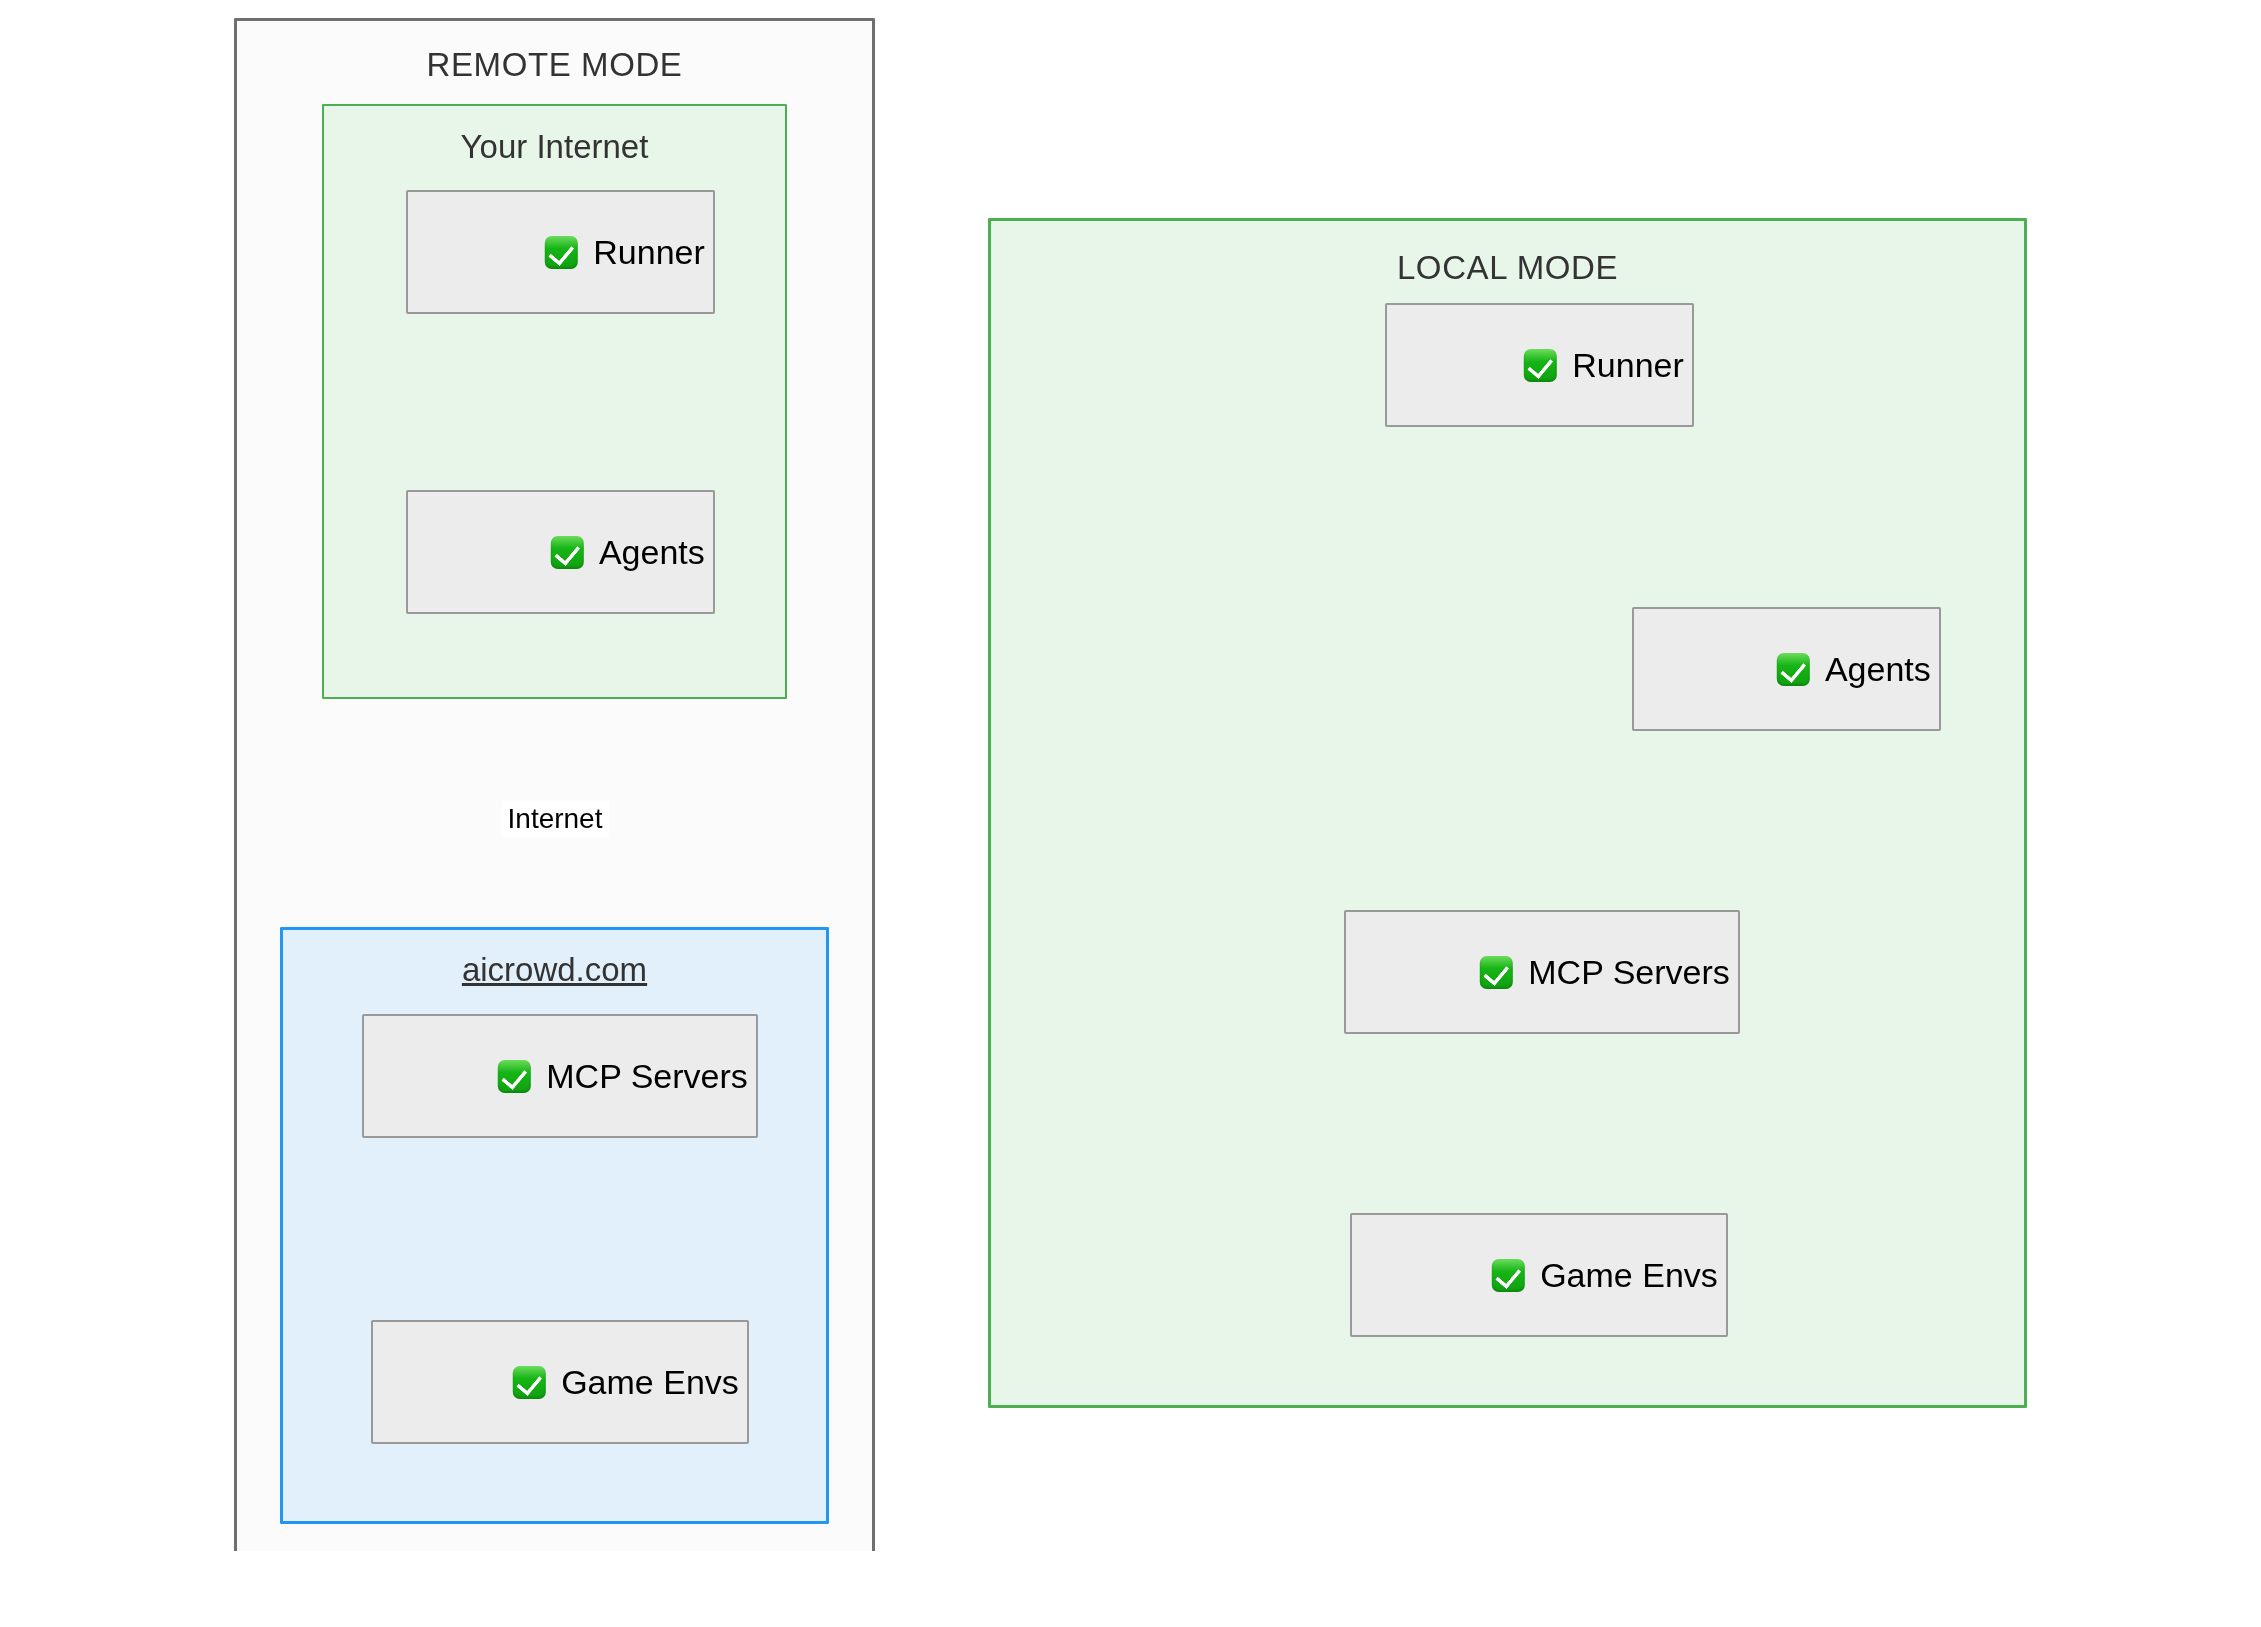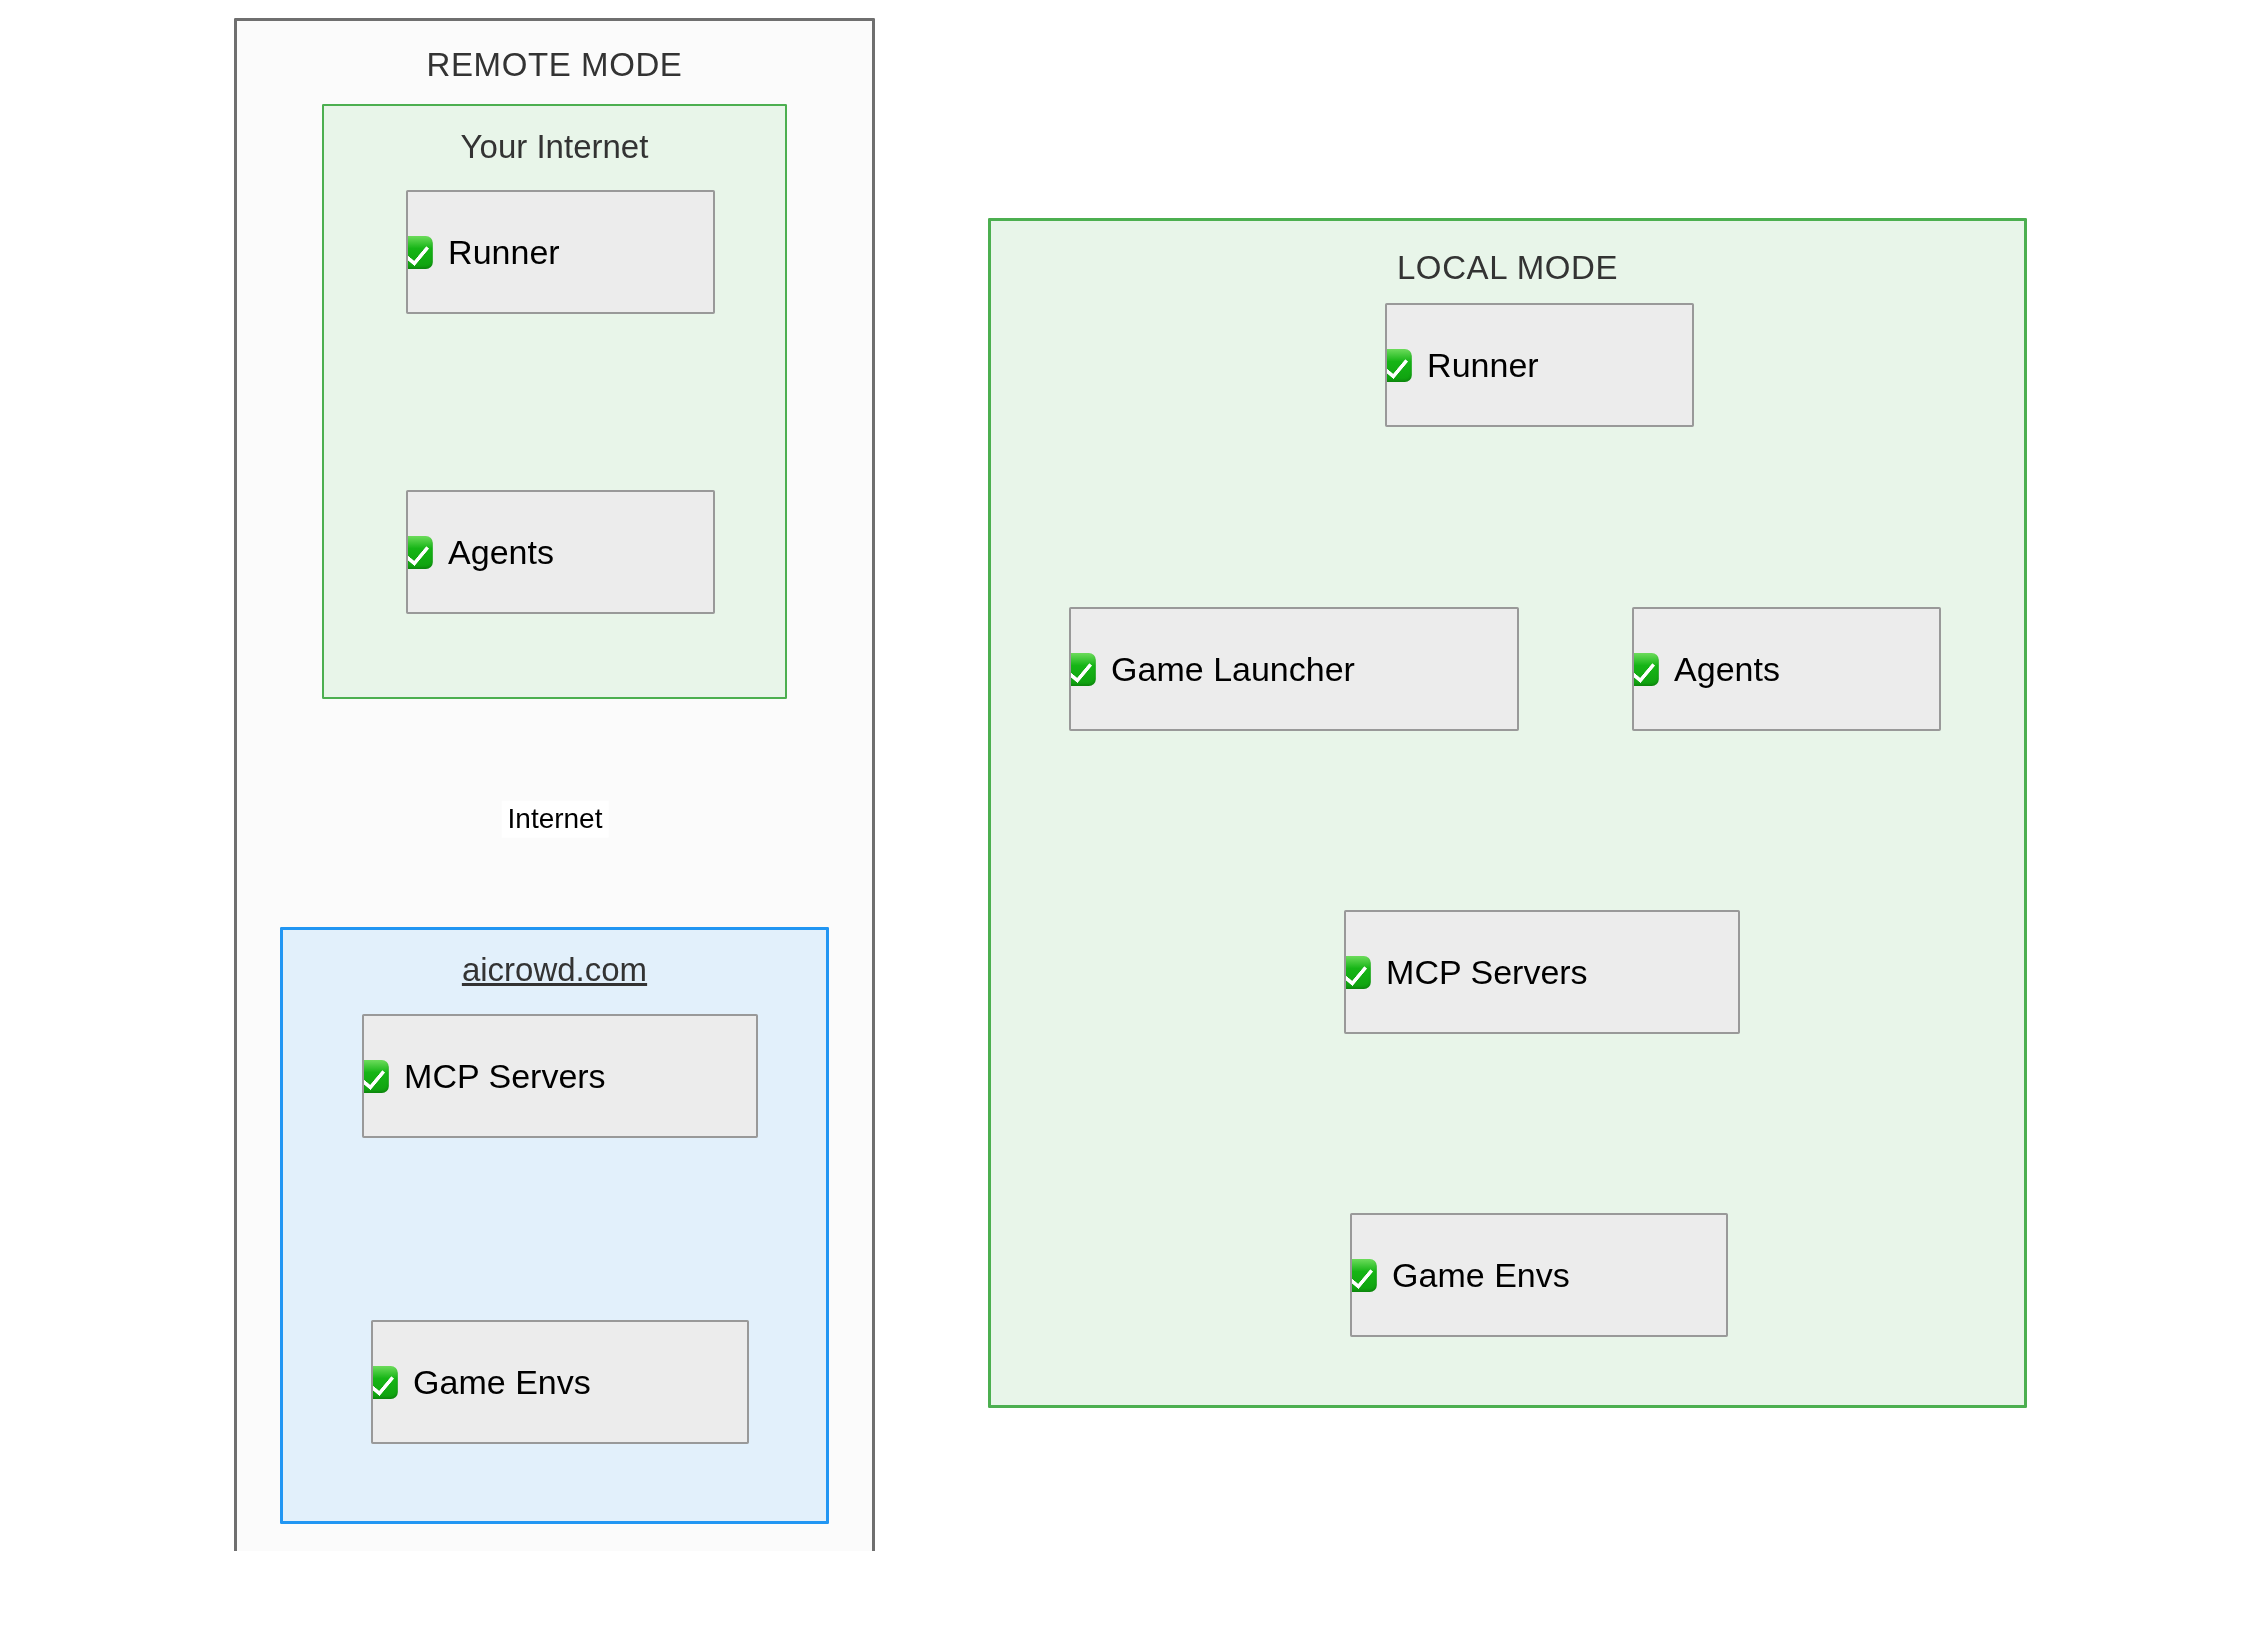--- a/index.html
+++ b/index.html
@@ -32,21 +32,21 @@
   .cluster.local{
     left:988px;top:218px;width:1039px;height:1190px;
     background:#e8f5e9;border:3.5px solid #4caf50;border-radius:1.2px;
   }
   .cluster.local > .cluster-title{top:28px;letter-spacing:0.6px;}
 
   
   .node{
     position:absolute;box-sizing:border-box;
     background:#ececec;border:2.4px solid #999999;border-radius:1.8px;
-    display:flex;align-items:center;justify-content:flex-start;
+    display:flex;align-items:center;justify-content:flex-end;
     overflow:hidden;
   }
   .node-inner{
     display:flex;align-items:center;gap:15.3px;
     white-space:nowrap;flex:none;
     
     transform:translateX(-8.2px);
   }
   .chk{
     flex:none;width:33px;height:33px;border-radius:7px;
@@ -162,26 +162,20 @@
     <div class="cluster-title">LOCAL MODE</div>
   </div>
 
   <div class="node" id="n-local-runner">
     <div class="node-inner">
       <span class="chk"></span>
       <span class="node-label">Runner</span>
     </div>
   </div>
 
-  <div class="node" id="n-local-launcher">
-    <div class="node-inner">
-      <span class="chk"></span>
-      <span class="node-label">Game Launcher</span>
-    </div>
-  </div>
 
   <div class="node" id="n-local-agents">
     <div class="node-inner">
       <span class="chk"></span>
       <span class="node-label">Agents</span>
     </div>
   </div>
 
   <div class="node" id="n-local-mcp">
     <div class="node-inner">

